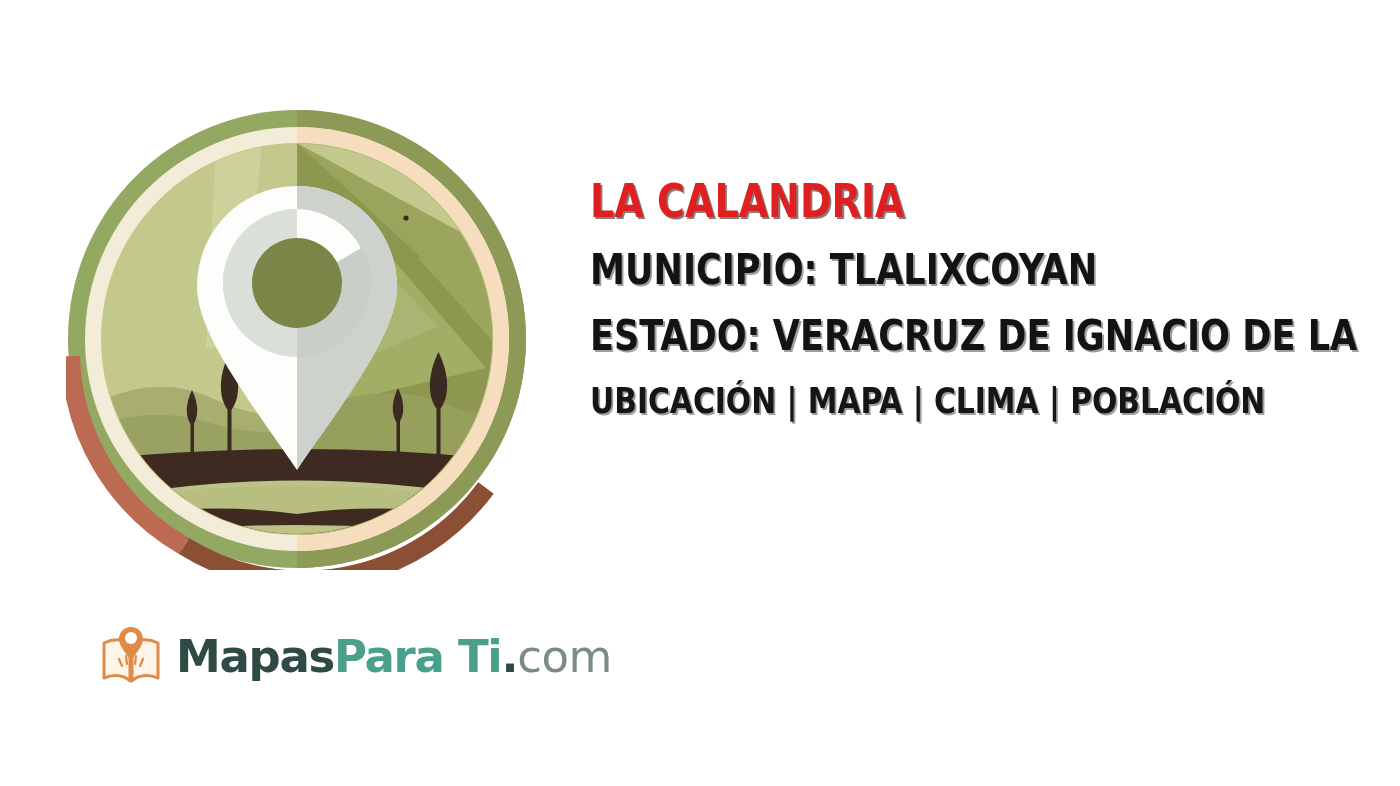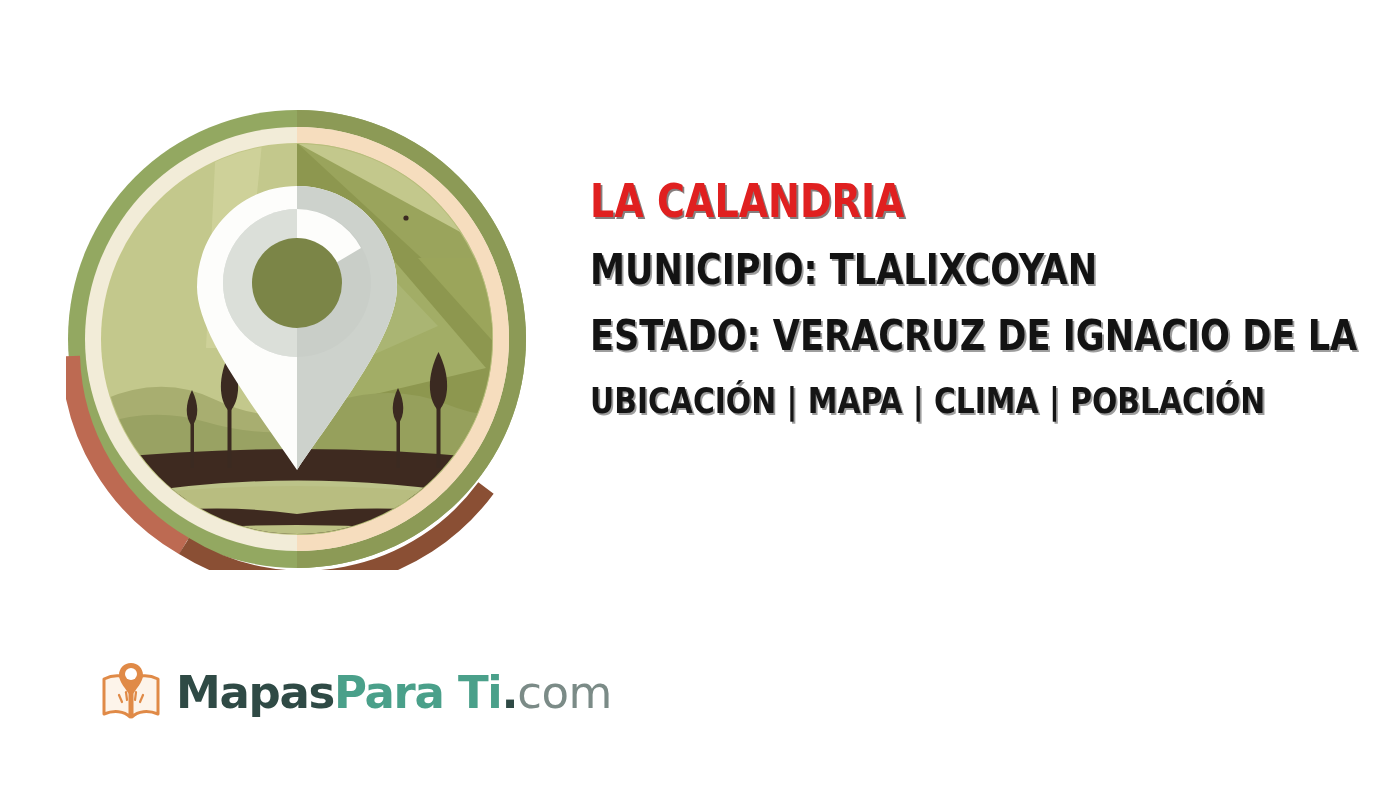--- a/index.html
+++ b/index.html
@@ -30,21 +30,21 @@
     top: 108px;
     width: 462px;
     height: 462px;
   }
   #emblem svg { display: block; width: 100%; height: 100%; }
 
   
   #brand-logo {
     position: absolute;
     left: 100px;
-    top: 654px;
+    top: 618px;
     height: 76px;
     display: flex;
     align-items: center;
     gap: 14px;
   }
   #brand-mark { width: 62px; height: 66px; flex: none; }
   #brand-mark svg { display: block; width: 100%; height: 100%; }
   #brand-wordmark {
     font-family: "DejaVu Sans", sans-serif;
     font-size: 45px;

